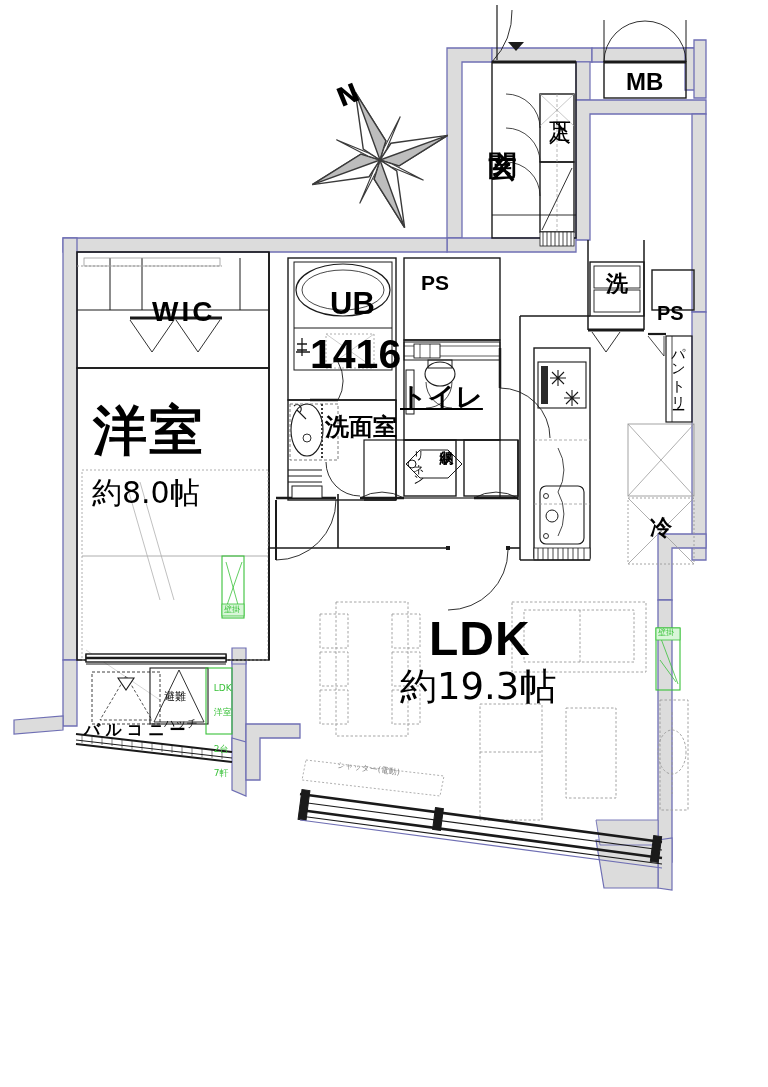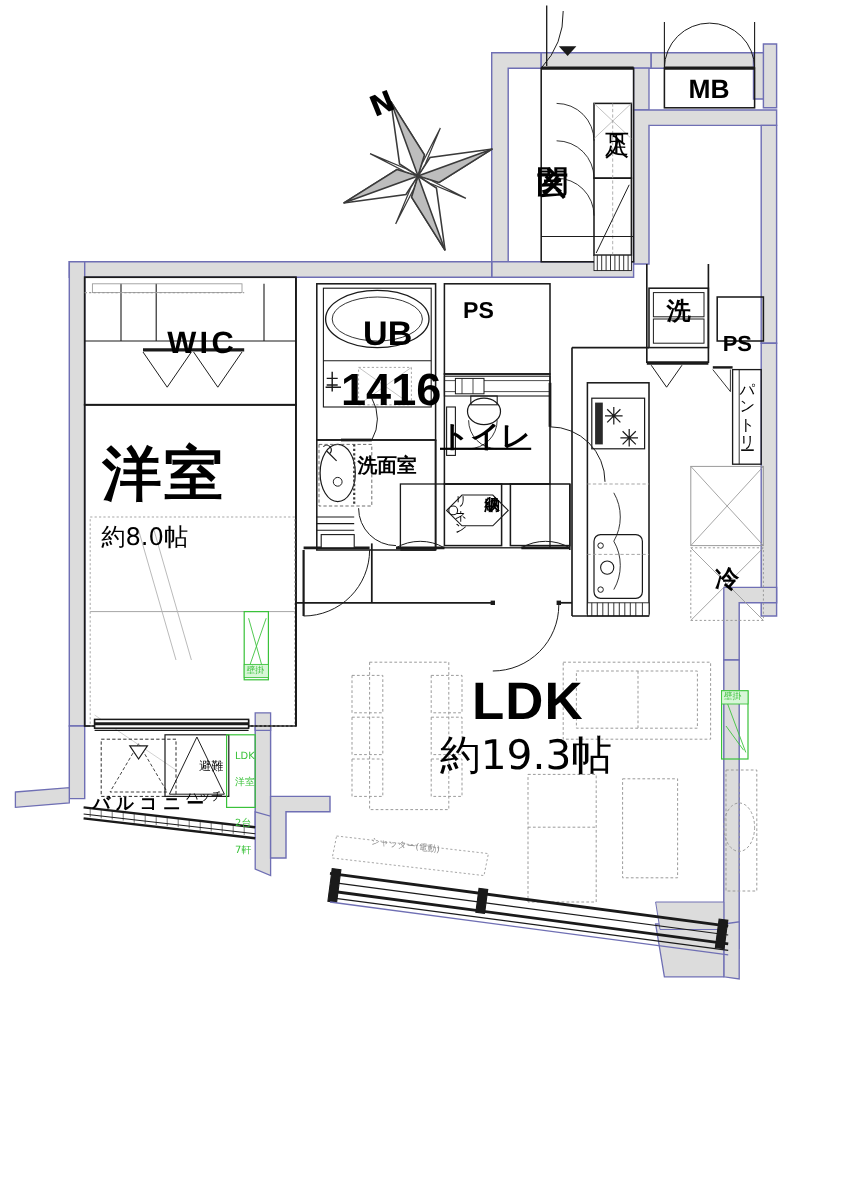--- a/index.html
+++ b/index.html
@@ -359,49 +359,49 @@
 
 <div class="lbl big jp" style="left:488px;top:128px;font-size:28px;writing-mode:vertical-rl;text-orientation:upright;letter-spacing:2px;">玄関</div>
 
 <div class="lbl jp" style="left:549px;top:104px;font-size:22px;writing-mode:vertical-rl;text-orientation:upright;">下足入</div>
 
 <div class="lbl big" style="left:626px;top:70px;font-size:24px;">MB</div>
 
 <div class="lbl big" style="left:152px;top:298px;font-size:28px;letter-spacing:3px;">WIC</div>
 
 <div class="lbl big jp" style="left:93px;top:404px;font-size:54px;letter-spacing:2px;">洋室</div>
-<div class="lbl jp" style="left:92px;top:478px;font-size:22px;">約8.0帖</div>
+<div class="lbl jp" style="left:92px;top:478px;font-size:30px;">約8.0帖</div>
 
 <div class="lbl big" style="left:330px;top:288px;font-size:31px;">UB</div>
 <div class="lbl big" style="left:310px;top:334px;font-size:41px;">1416</div>
 
 <div class="lbl big" style="left:421px;top:272px;font-size:21px;">PS</div>
 
 <div class="lbl big" style="left:657px;top:303px;font-size:20px;">PS</div>
 
 <div class="lbl big jp" style="left:400px;top:383px;font-size:27px;letter-spacing:0px;text-decoration:underline;">トイレ</div>
 
-<div class="lbl big jp" style="left:325px;top:415px;font-size:18px;">洗面室</div>
+<div class="lbl big jp" style="left:325px;top:415px;font-size:24px;">洗面室</div>
 
 <div class="lbl jp" style="left:413px;top:443px;font-size:11px;writing-mode:vertical-rl;text-orientation:upright;">リネン</div>
 
 <div class="lbl jp big" style="left:440px;top:440px;font-size:14px;writing-mode:vertical-rl;text-orientation:upright;">収納</div>
 
 <div class="lbl big jp" style="left:606px;top:273px;font-size:22px;">洗</div>
 
 <div class="lbl jp" style="left:672px;top:338px;font-size:14px;writing-mode:vertical-rl;text-orientation:upright;">パントリー</div>
 
 <div class="lbl big jp" style="left:650px;top:517px;font-size:22px;">冷</div>
 
 <div class="lbl big" style="left:429px;top:615px;font-size:48px;letter-spacing:1px;">LDK</div>
 <div class="lbl jp" style="left:400px;top:668px;font-size:37px;">約19.3帖</div>
 
 <div class="lbl big jp" style="left:84px;top:722px;font-size:16px;letter-spacing:5px;">バルコニー</div>
 
-<div class="lbl jp" style="left:157px;top:676px;font-size:11px;text-align:right;width:46px;line-height:1.25;">
+<div class="lbl jp" style="left:157px;top:676px;font-size:11px;text-align:left;width:46px;line-height:1.25;">
   <span>避難</span><br>
   <span>ハッチ</span>
 </div>
 
 <div class="lbl jp green" style="left:208px;top:670px;font-size:9px;line-height:1.35;width:24px;">
   <span>LDK</span><br>
   <span>洋室</span><br><br>
   <span>2台</span><br>
   <span>7軒</span>
 </div>

